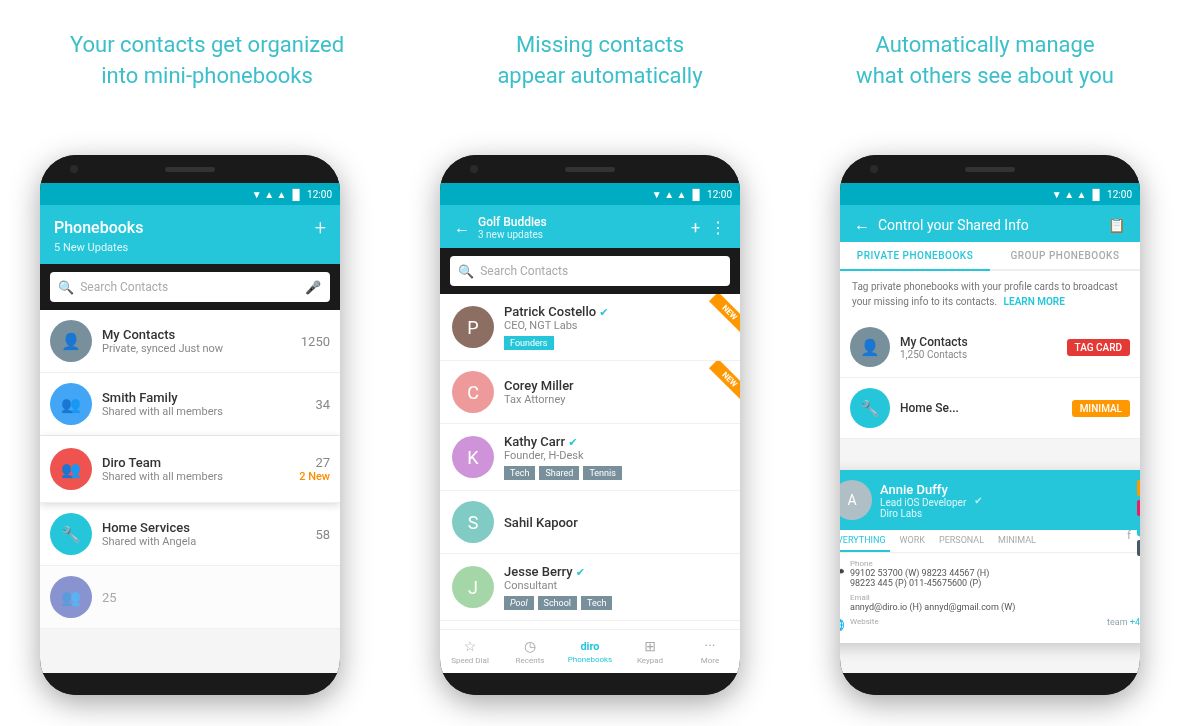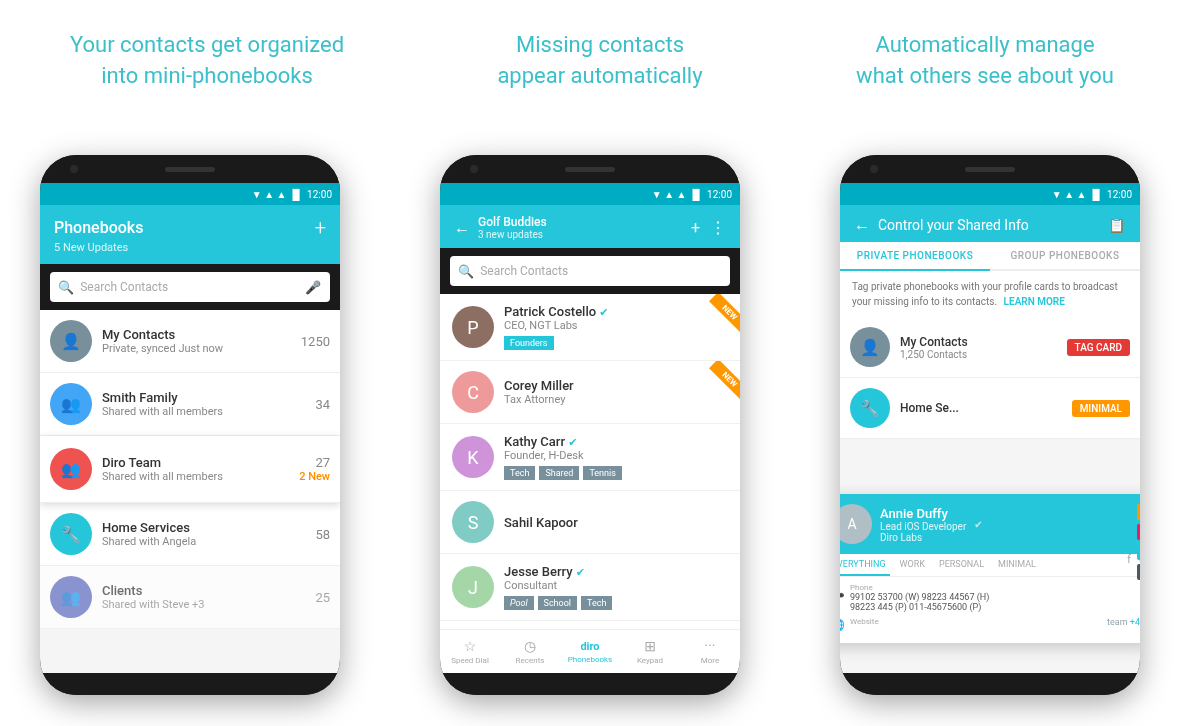--- a/index.html
+++ b/index.html
@@ -518,24 +518,20 @@
           <div class="pb-name">Home Services</div>
           <div class="pb-desc">Shared with Angela</div>
         </div>
         <span class="pb-count">58</span>
       </div>
 
       <div class="pb-item" style="opacity:0.7;">
         <div class="pb-avatar" style="background:#5c6bc0;">
           <span style="color:white;font-size:16px;">👥</span>
         </div>
-        <div class="pb-info">
-          <div class="pb-name">Clients</div>
-          <div class="pb-desc">Shared with Steve +3</div>
-        </div>
         <span class="pb-count">25</span>
       </div>
     </div>
   </div>
   <div class="phone-bottom-bar"></div>
 </div>
 
 <div class="phone" id="phone2">
   <div class="phone-top-bar">
     <div class="phone-camera"></div>
@@ -750,20 +746,27 @@
         <div class="cc-body">
           <div class="cc-row">
             <span class="cc-field-icon">📞</span>
             <div>
               <div class="cc-field-label">Phone</div>
               <div class="cc-field-value">99102 53700 (W)  98223 44567 (H)</div>
               <div class="cc-field-value">98223 445 (P)  011-45675600 (P)</div>
             </div>
           </div>
           <div class="cc-row">
+            <span class="cc-field-icon">✉</span>
+            <div>
+              <div class="cc-field-label">Email</div>
+              <div class="cc-field-value">annyd@diro.io (H)  annyd@gmail.com (W)</div>
+            </div>
+          </div>
+          <div class="cc-row">
             <span class="cc-field-icon">🌐</span>
             <div>
               <div class="cc-field-label">Website</div>
             </div>
             <div style="margin-left:auto;font-size:9px;color:#90a4ae;">
               team  <span style="color:#26c6da;">+4</span>
             </div>
           </div>
         </div>
       </div>

